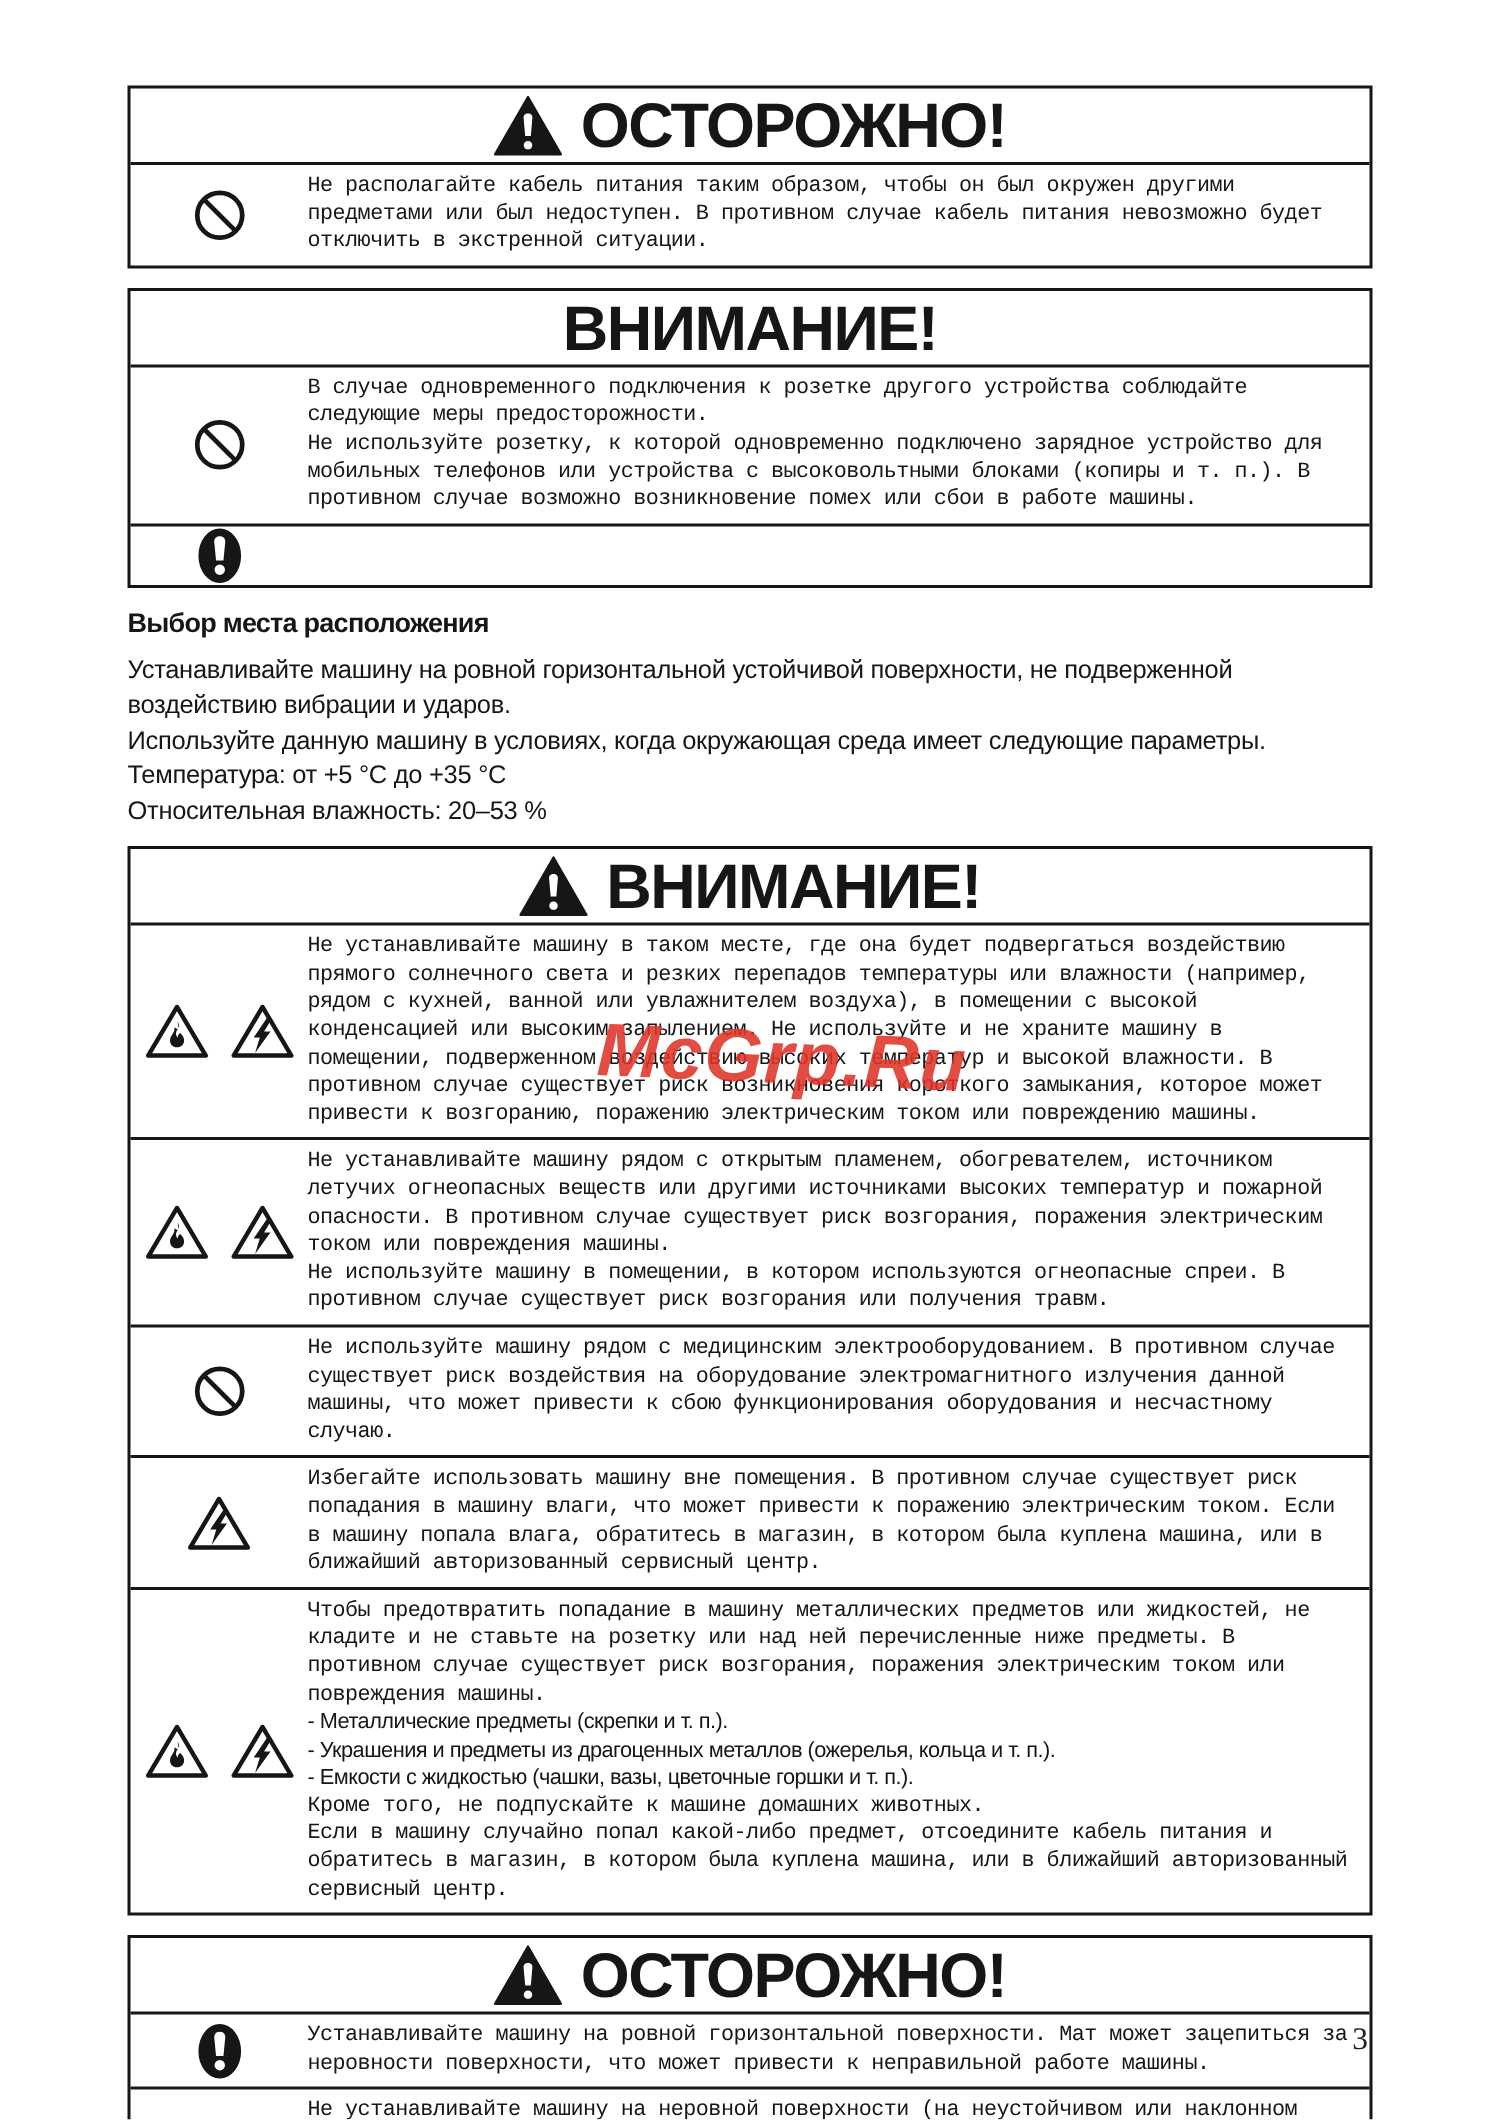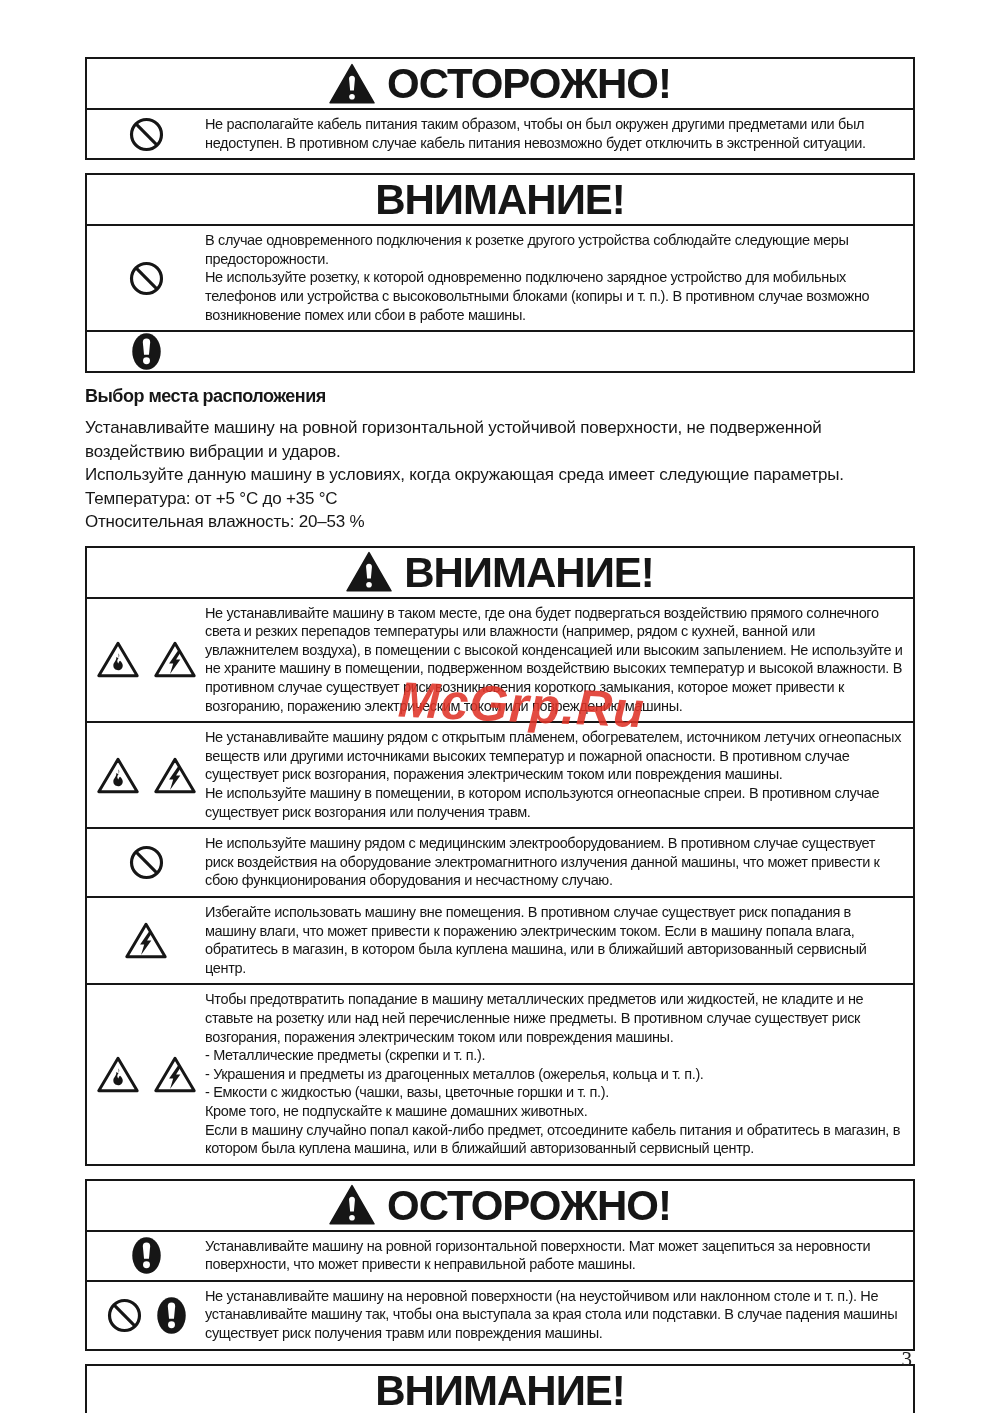--- a/index.html
+++ b/index.html
@@ -9,21 +9,21 @@
 
   
   .wbox{border:2px solid #161616;margin-bottom:13px;background:#fff;}
   .wtitle{border-bottom:2px solid #161616;display:flex;align-items:center;justify-content:center;
           gap:12px;height:49px;font-weight:bold;font-size:42px;letter-spacing:-1px;}
   .wtitle span{display:inline-block;line-height:1;padding-top:1px;}
   .wrow{display:flex;border-bottom:2px solid #161616;align-items:center;}
   .wrow:last-child{border-bottom:none;}
   .wicons{width:118px;min-width:118px;align-self:stretch;display:flex;align-items:center;justify-content:center;gap:13px;}
   .wtext{flex:1;padding:5px 10px 6px 0;font-size:14.5px;line-height:18.6px;letter-spacing:-0.35px;}
-  .wtext .p{margin:0;}
+  .wtext .p{margin:0;font-family:Liberation Mono, monospace;}
   .wtext .li{margin:0;padding-left:20px;text-indent:-20px;}
 
   
   .sec-heading{font-size:18px;font-weight:bold;letter-spacing:-0.5px;margin:6px 0 9px 0;}
   .sec-para{font-size:17px;line-height:23.5px;letter-spacing:-0.2px;margin:0 0 0 0;}
   .intro{margin-bottom:12px;}
 
   
   .watermark{position:absolute;left:398px;top:676px;font-size:50px;font-weight:bold;font-style:italic;
              transform:rotate(2.5deg);opacity:0.88;pointer-events:none;z-index:5;letter-spacing:1px;}

